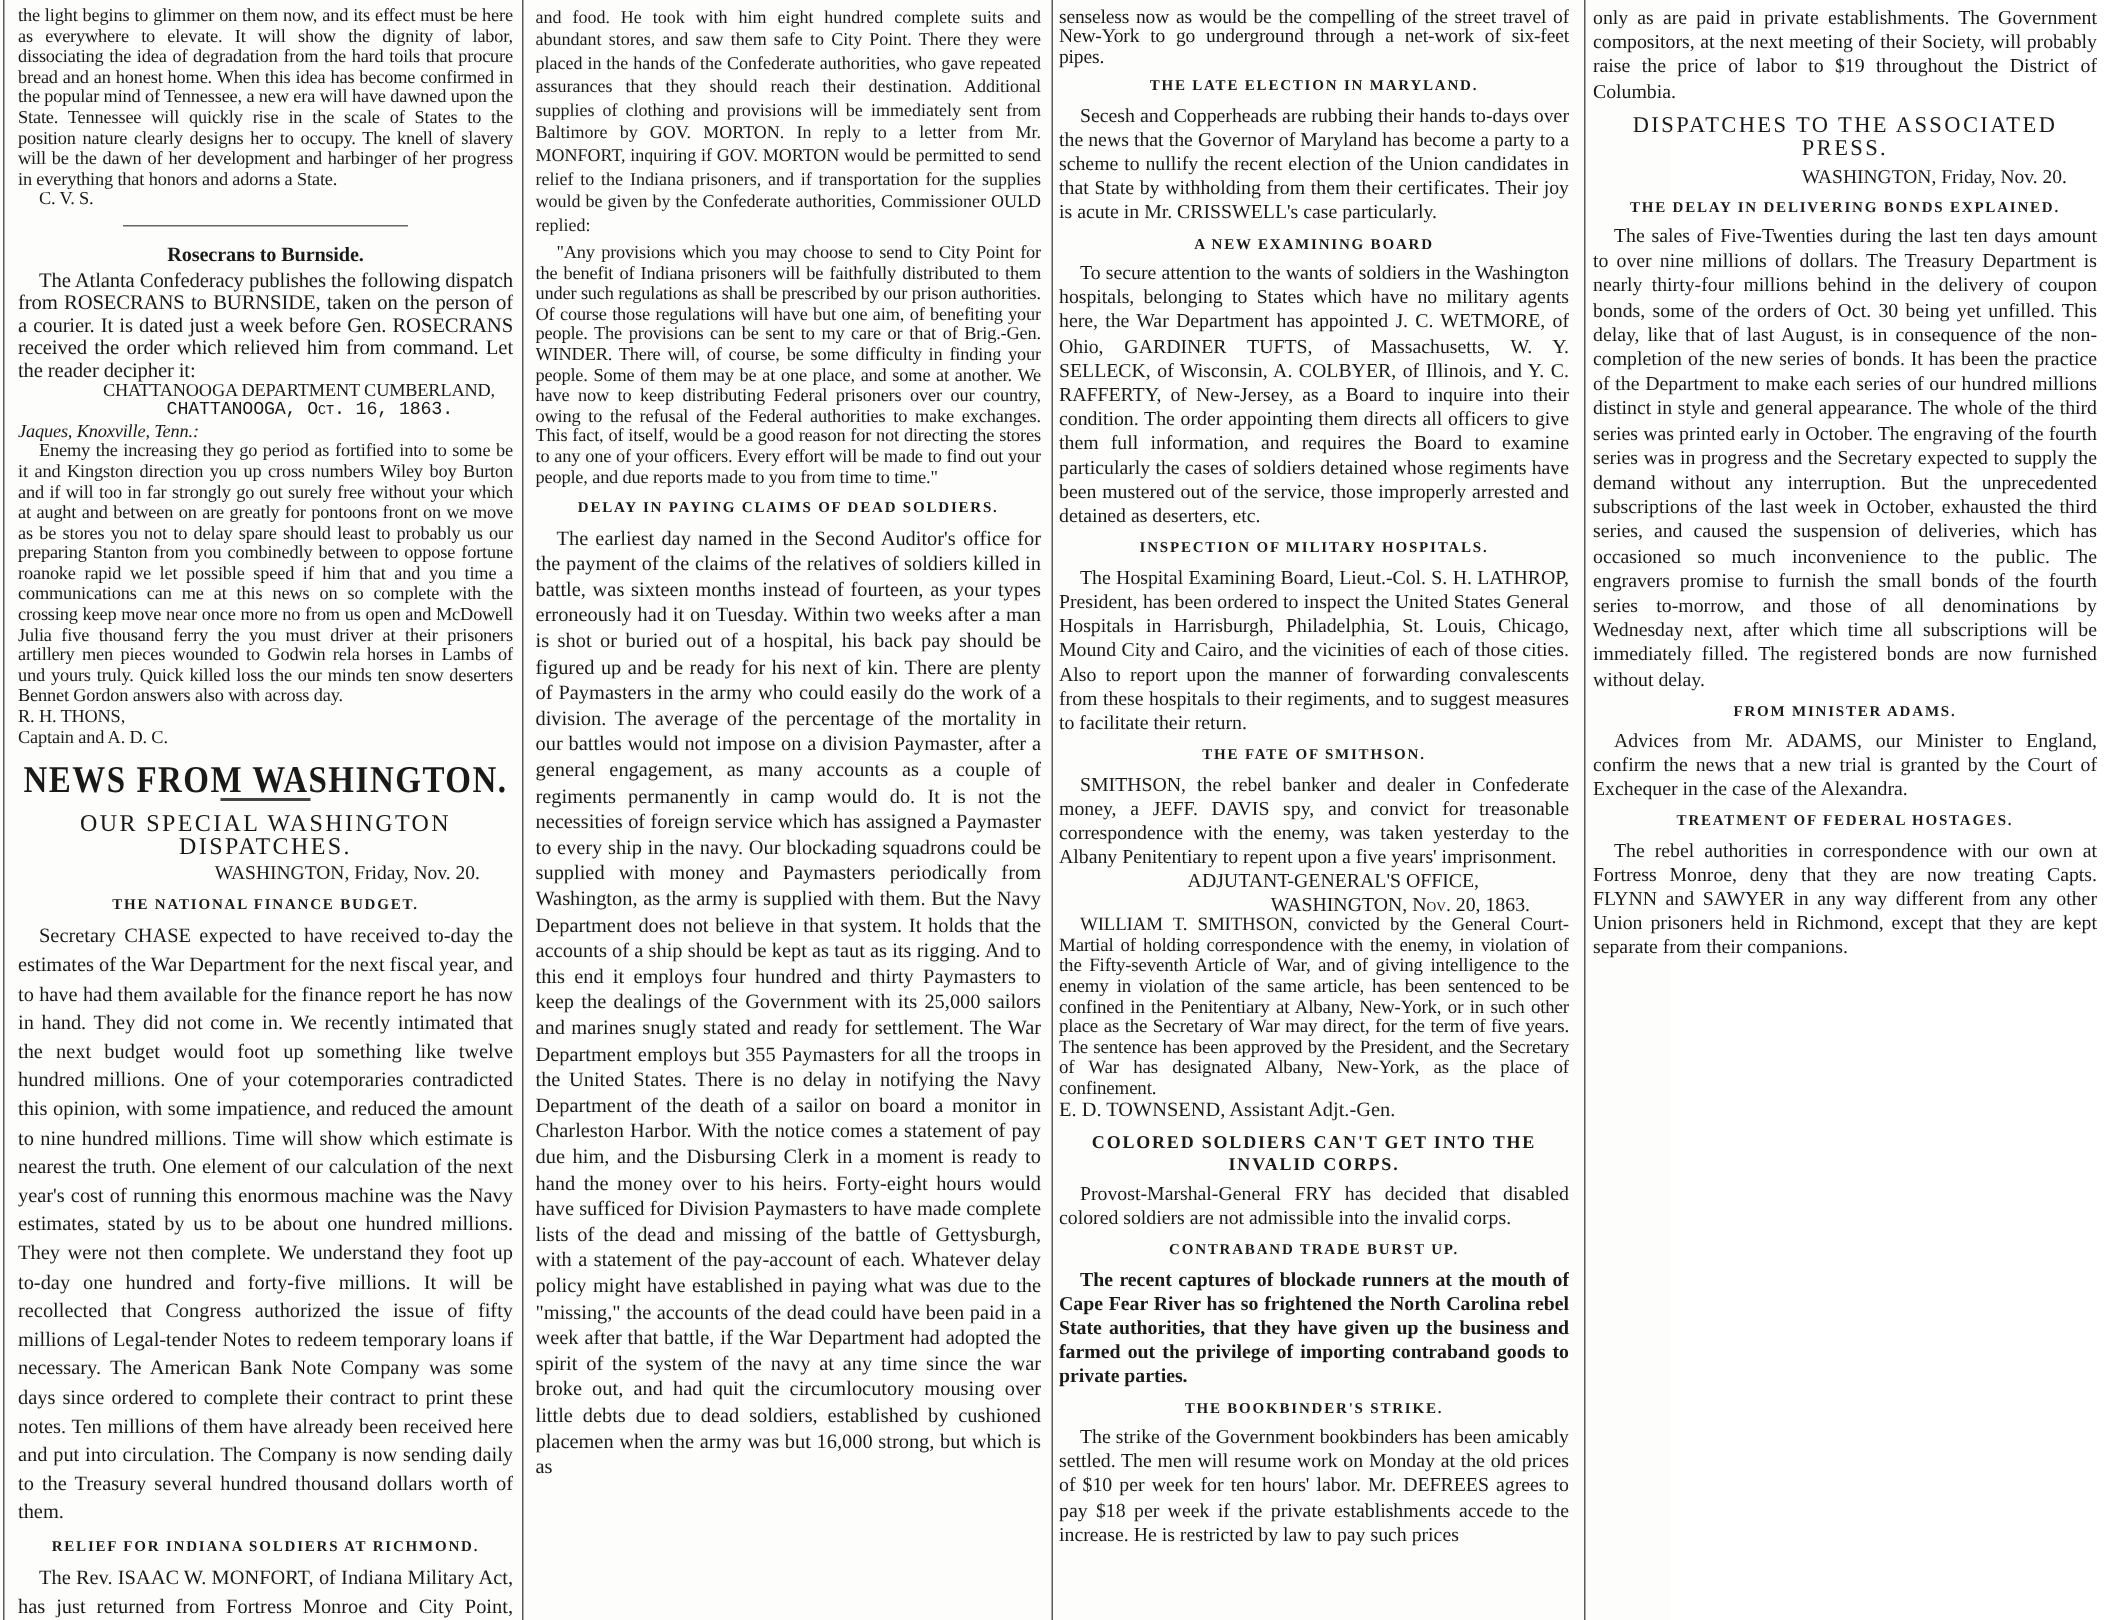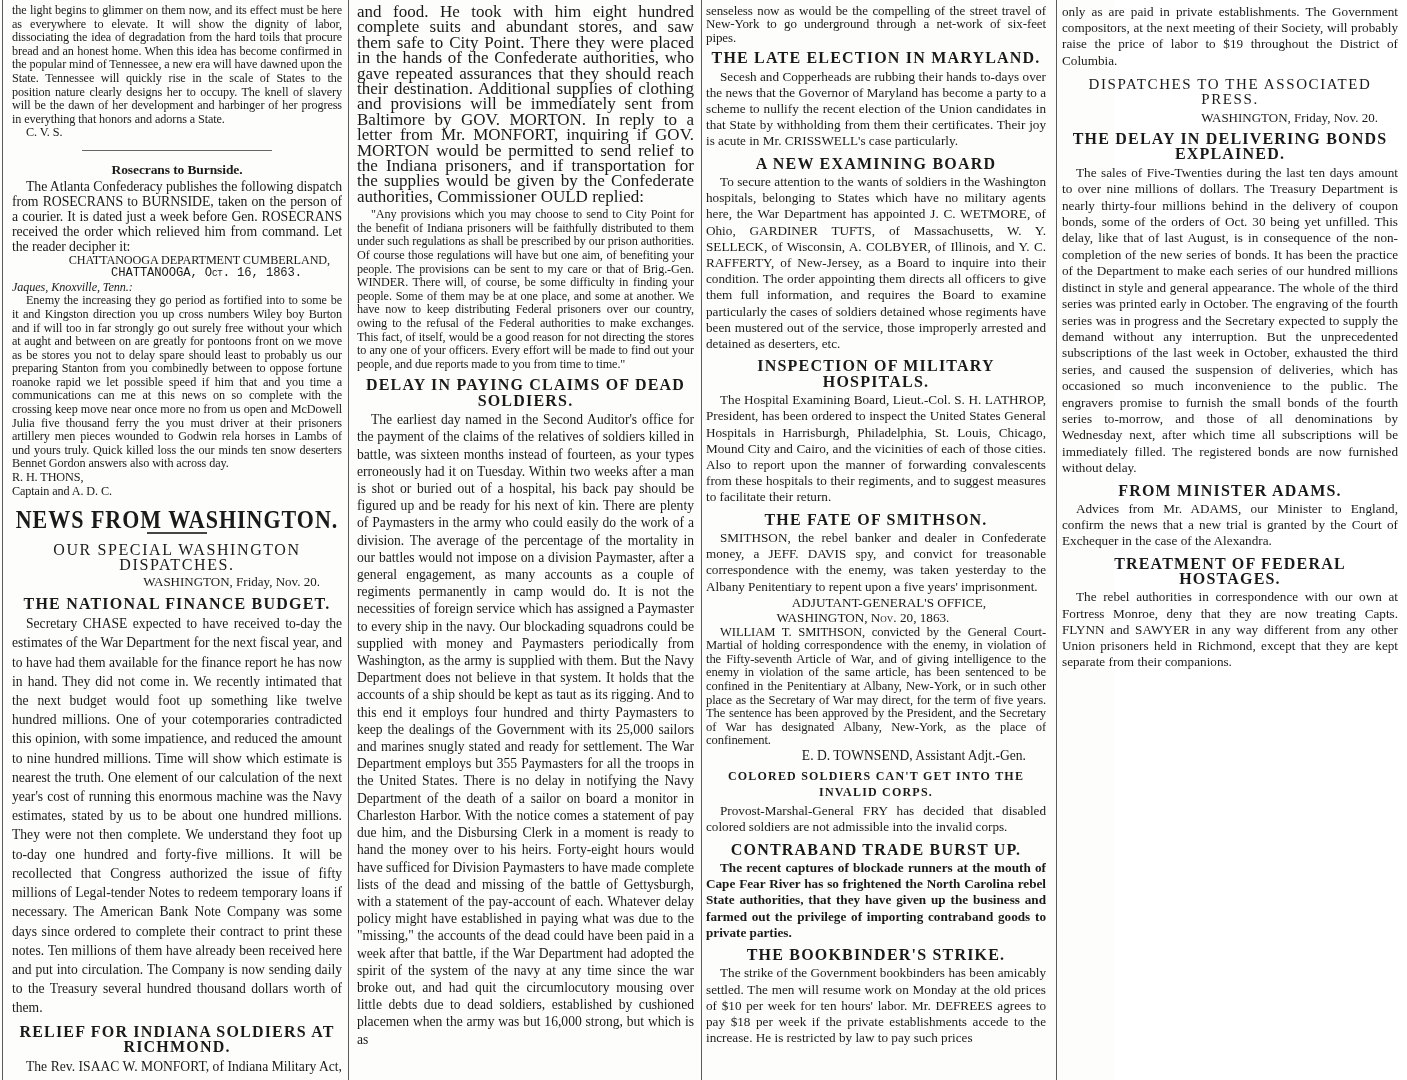--- a/index.html
+++ b/index.html
@@ -10,30 +10,30 @@
   .col p { margin: 0; text-indent: 14px; hyphens: manual; }
   .col p.noindent { text-indent: 0; }
   .col p.cont { text-indent: 0; }
   .rule-v { position: absolute; top: 0; width: 1px; background: #5a5a5a; }
   .c1 { left: 12px; width: 330px; padding-top: 4px; }
   .c2 { left: 357px; width: 337px; padding-top: 4px; }
   .c3 { left: 706px; width: 340px; padding-top: 4px; }
   .c4 { left: 1062px; width: 336px; padding-top: 4px; }
   .tight { font-size: 12.2px; line-height: 13.6px; letter-spacing: -0.1px; }
   .loose { font-size: 13.6px; line-height: 19.2px; }
-  .hdr { text-align: center; font-family: "Liberation Serif", serif; font-weight: bold; font-size: 16px;
+  .hdr { text-align: center; font-family: "Liberation Serif", serif; font-weight: bold; font-size: 10px;
          letter-spacing: 1.2px; text-transform: uppercase; margin: 6px 0 3px 0; }
   .bighdr { text-align: center; font-family: "Liberation Serif", serif; font-weight: bold; font-size: 22px;
             letter-spacing: 1px; margin: 14px 0 4px 0; transform: scaleY(1.15); }
   .subhdr { text-align: center; font-family: "Liberation Serif", serif; font-size: 16px; letter-spacing: 1.6px;
             margin: 4px 0 2px 0; text-transform: uppercase; }
   .dateline { text-align: right; font-family: "Liberation Serif", serif; font-size: 13px; padding-right: 22px; margin: 2px 0 4px 0; }
   .titleh { text-align: center; font-weight: bold; font-size: 13.5px; margin: 6px 0 2px 0; }
   .sig { padding-right: 30px; }
-  .sig2 { text-align: right; padding-right: 18px; }
+  .sig2 { padding-right: 18px; }
   .hq { text-align: right; font-variant: small-caps; padding-right: 12px; }
   .divider-long { width: 190px; height: 1px; margin: 10px auto 12px auto; background: #666; }
   .smallrule { width: 60px; height: 2px; background: #444; margin: 3px auto 8px auto; }
   .italic { font-style: italic; }
 </style>
 </head>
 <body>
 
 <div class="page">
 
@@ -69,21 +69,21 @@
     <div class="loose">
       <p>Secretary CHASE expected to have received to-day the estimates of the War Department for the next fiscal year, and to have had them available for the finance report he has now in hand. They did not come in. We recently intimated that the next budget would foot up something like twelve hundred millions. One of your cotemporaries contradicted this opinion, with some impatience, and reduced the amount to nine hundred millions. Time will show which estimate is nearest the truth. One element of our calculation of the next year's cost of running this enormous machine was the Navy estimates, stated by us to be about one hundred millions. They were not then complete. We understand they foot up to-day one hundred and forty-five millions. It will be recollected that Congress authorized the issue of fifty millions of Legal-tender Notes to redeem temporary loans if necessary. The American Bank Note Company was some days since ordered to complete their contract to print these notes. Ten millions of them have already been received here and put into circulation. The Company is now sending daily to the Treasury several hundred thousand dollars worth of them.</p>
     </div>
     <div class="hdr">RELIEF FOR INDIANA SOLDIERS AT RICHMOND.</div>
     <div class="loose">
       <p>The Rev. ISAAC W. MONFORT, of Indiana Military Act, has just returned from Fortress Monroe and City Point, where he completed arrangements to furnish Indiana soldiers in Southern prisons with clothing</p>
     </div>
   </div>
 
   <div class="col c2">
-    <div class="loose" style="line-height:15.4px; font-size:17px;">
+    <div class="loose" style="line-height:15.4px; font-size:12px;">
       <p class="cont">and food. He took with him eight hundred complete suits and abundant stores, and saw them safe to City Point. There they were placed in the hands of the Confederate authorities, who gave repeated assurances that they should reach their destination. Additional supplies of clothing and provisions will be immediately sent from Baltimore by GOV. MORTON. In reply to a letter from Mr. MONFORT, inquiring if GOV. MORTON would be permitted to send relief to the Indiana prisoners, and if transportation for the supplies would be given by the Confederate authorities, Commissioner OULD replied:</p>
     </div>
     <div class="tight" style="margin-top:4px;">
       <p>"Any provisions which you may choose to send to City Point for the benefit of Indiana prisoners will be faithfully distributed to them under such regulations as shall be prescribed by our prison authorities. Of course those regulations will have but one aim, of benefiting your people. The provisions can be sent to my care or that of Brig.-Gen. WINDER. There will, of course, be some difficulty in finding your people. Some of them may be at one place, and some at another. We have now to keep distributing Federal prisoners over our country, owing to the refusal of the Federal authorities to make exchanges. This fact, of itself, would be a good reason for not directing the stores to any one of your officers. Every effort will be made to find out your people, and due reports made to you from time to time."</p>
     </div>
     <div class="hdr">DELAY IN PAYING CLAIMS OF DEAD SOLDIERS.</div>
     <div class="loose" style="line-height:17.2px;">
       <p>The earliest day named in the Second Auditor's office for the payment of the claims of the relatives of soldiers killed in battle, was sixteen months instead of fourteen, as your types erroneously had it on Tuesday. Within two weeks after a man is shot or buried out of a hospital, his back pay should be figured up and be ready for his next of kin. There are plenty of Paymasters in the army who could easily do the work of a division. The average of the percentage of the mortality in our battles would not impose on a division Paymaster, after a general engagement, as many accounts as a couple of regiments permanently in camp would do. It is not the necessities of foreign service which has assigned a Paymaster to every ship in the navy. Our blockading squadrons could be supplied with money and Paymasters periodically from Washington, as the army is supplied with them. But the Navy Department does not believe in that system. It holds that the accounts of a ship should be kept as taut as its rigging. And to this end it employs four hundred and thirty Paymasters to keep the dealings of the Government with its 25,000 sailors and marines snugly stated and ready for settlement. The War Department employs but 355 Paymasters for all the troops in the United States. There is no delay in notifying the Navy Department of the death of a sailor on board a monitor in Charleston Harbor. With the notice comes a statement of pay due him, and the Disbursing Clerk in a moment is ready to hand the money over to his heirs. Forty-eight hours would have sufficed for Division Paymasters to have made complete lists of the dead and missing of the battle of Gettysburgh, with a statement of the pay-account of each. Whatever delay policy might have established in paying what was due to the "missing," the accounts of the dead could have been paid in a week after that battle, if the War Department had adopted the spirit of the system of the navy at any time since the war broke out, and had quit the circumlocutory mousing over little debts due to dead soldiers, established by cushioned placemen when the army was but 16,000 strong, but which is as</p>
     </div>
   </div>
@@ -102,21 +102,21 @@
     </div>
     <div class="hdr">INSPECTION OF MILITARY HOSPITALS.</div>
     <div style="line-height:16.2px;">
       <p>The Hospital Examining Board, Lieut.-Col. S. H. LATHROP, President, has been ordered to inspect the United States General Hospitals in Harrisburgh, Philadelphia, St. Louis, Chicago, Mound City and Cairo, and the vicinities of each of those cities. Also to report upon the manner of forwarding convalescents from these hospitals to their regiments, and to suggest measures to facilitate their return.</p>
     </div>
     <div class="hdr">THE FATE OF SMITHSON.</div>
     <div style="line-height:16.2px;">
       <p>SMITHSON, the rebel banker and dealer in Confederate money, a JEFF. DAVIS spy, and convict for treasonable correspondence with the enemy, was taken yesterday to the Albany Penitentiary to repent upon a five years' imprisonment.</p>
     </div>
     <div class="hq" style="padding-right:60px;">ADJUTANT-GENERAL'S OFFICE,</div>
-    <div class="hq" style="padding-right:26px;text-align:center;">WASHINGTON, Nov. 20, 1863.</div>
+    <div class="hq" style="padding-right:26px;">WASHINGTON, Nov. 20, 1863.</div>
     <div class="tight" style="font-size:12.6px;">
       <p>WILLIAM T. SMITHSON, convicted by the General Court-Martial of holding correspondence with the enemy, in violation of the Fifty-seventh Article of War, and of giving intelligence to the enemy in violation of the same article, has been sentenced to be confined in the Penitentiary at Albany, New-York, or in such other place as the Secretary of War may direct, for the term of five years. The sentence has been approved by the President, and the Secretary of War has designated Albany, New-York, as the place of confinement.</p>
     </div>
     <div class="sig2" style="font-size:13.6px; padding-right:20px;">E. D. TOWNSEND, Assistant Adjt.-Gen.</div>
     <div class="hdr" style="font-size:12px;">COLORED SOLDIERS CAN'T GET INTO THE INVALID CORPS.</div>
     <div style="line-height:16.2px;">
       <p>Provost-Marshal-General FRY has decided that disabled colored soldiers are not admissible into the invalid corps.</p>
     </div>
     <div class="hdr">CONTRABAND TRADE BURST UP.</div>
     <div style="line-height:16.2px;font-weight:bold;">

